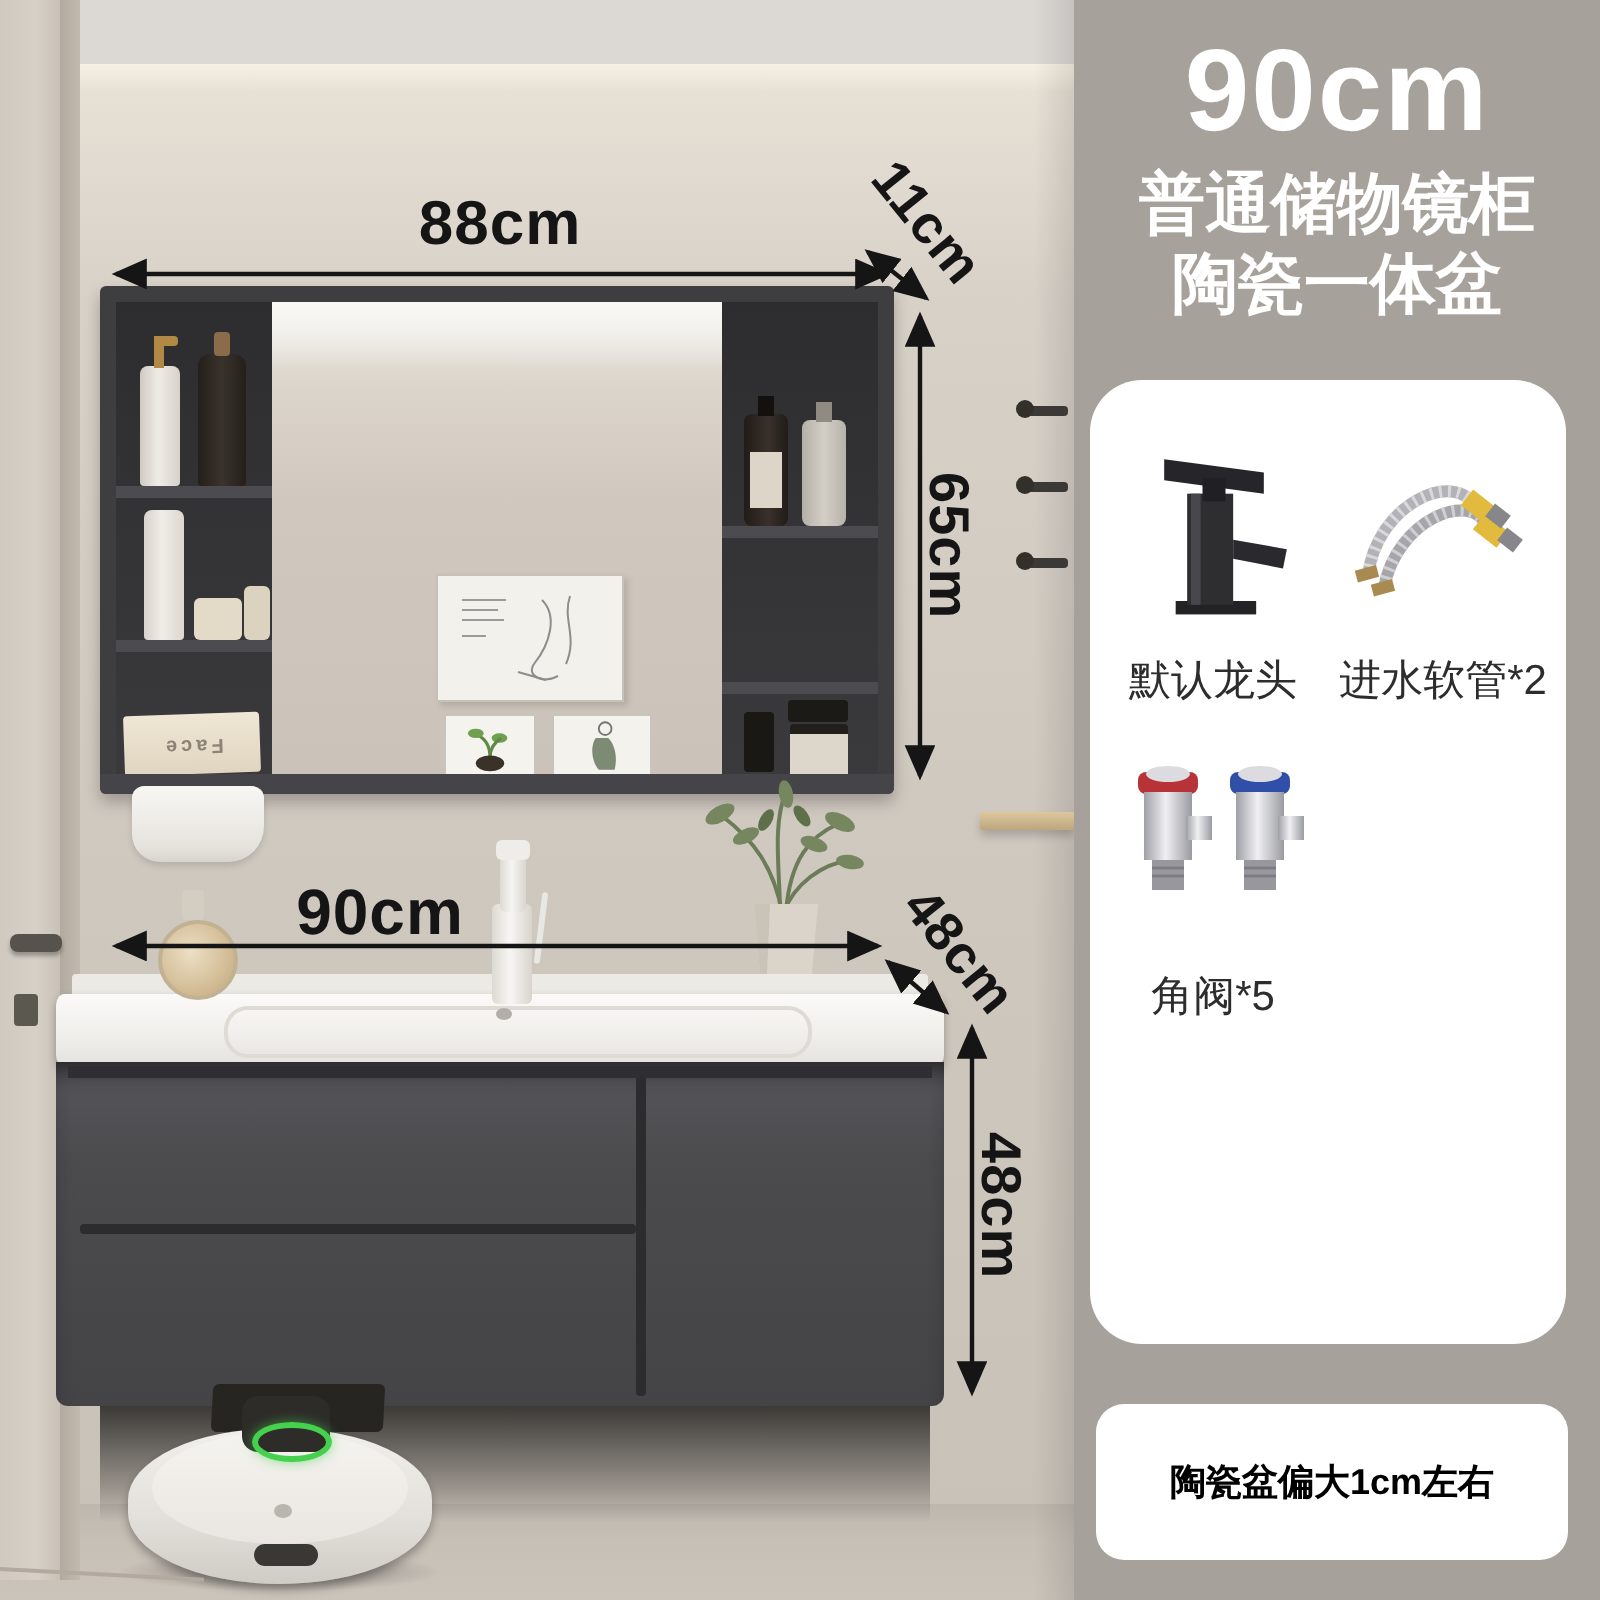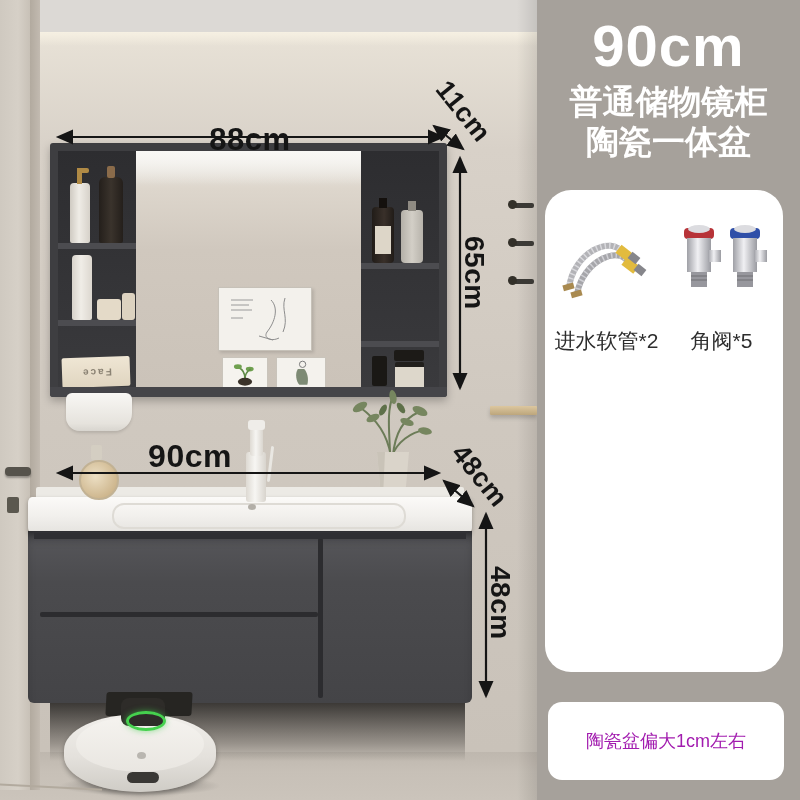--- a/index.html
+++ b/index.html
@@ -12,21 +12,21 @@
   
   .band{position:absolute;left:537px;top:0;width:263px;height:800px;background:#a6a19b;}
   .band-title{position:absolute;left:537px;width:263px;text-align:center;color:#ffffff;}
   .panel{position:absolute;left:545px;top:190px;width:238px;height:482px;background:#ffffff;border-radius:26px;}
   .grid{display:grid;grid-template-columns:1fr 1fr;padding:14px 4px 0 4px;}
   .cell{height:150px;display:flex;flex-direction:column;align-items:center;justify-content:flex-end;padding-bottom:8px;}
   .cell .ic{flex:1;display:flex;align-items:center;justify-content:center;}
   .cell .lbl{font-size:21px;color:#2d2d2d;font-weight:500;line-height:26px;}
   .note{position:absolute;left:548px;top:702px;width:236px;height:78px;background:#ffffff;border-radius:14px;
         display:flex;flex-direction:column;align-items:center;justify-content:center;gap:5px;}
-  .note div{font-size:18px;font-weight:400;color:#a21caf;line-height:1.15;white-space:nowrap;}
+  .note div{font-size:18px;font-weight:700;color:#000000;line-height:1.15;white-space:nowrap;}
   
   .shelf{position:absolute;background:#4c4c50;}
   .gap{position:absolute;background:#2c2c2f;border-radius:2px;}
   .hook-stem{position:absolute;width:20px;height:5px;background:#3b3935;border-radius:2px;}
   .hook-knob{position:absolute;width:9px;height:9px;background:#333029;border-radius:50%;}
 </style>
 </head>
 <body>
 
 <div class="stage">
@@ -183,35 +183,48 @@
     </defs>
     <g stroke="#151515" stroke-width="2.2">
       <line x1="58" y1="137" x2="443" y2="137" marker-start="url(#ah)" marker-end="url(#ah)"></line>
       <line x1="434" y1="126" x2="463" y2="149" marker-start="url(#ah)" marker-end="url(#ah)"></line>
       <line x1="460" y1="158" x2="460" y2="388" marker-start="url(#ah)" marker-end="url(#ah)"></line>
       <line x1="58" y1="473" x2="439" y2="473" marker-start="url(#ah)" marker-end="url(#ah)"></line>
       <line x1="444" y1="481" x2="473" y2="506" marker-start="url(#ah)" marker-end="url(#ah)"></line>
       <line x1="486" y1="514" x2="486" y2="696" marker-start="url(#ah)" marker-end="url(#ah)"></line>
     </g>
   </svg>
-  <div class="dim" style="left:190px;top:96px;width:120px;font-size:31px;margin-top:28px;">88cm</div>
+  <div class="dim" style="left:190px;top:96px;width:120px;font-size:31px;">88cm</div>
   <div class="dim" style="left:428px;top:98px;width:70px;font-size:27px;transform:rotate(51deg);">11cm</div>
   <div class="dim" style="left:438px;top:258px;width:72px;font-size:28px;transform:rotate(90deg);">65cm</div>
   <div class="dim" style="left:130px;top:440px;width:120px;font-size:32px;">90cm</div>
   <div class="dim" style="left:444px;top:462px;width:70px;font-size:27px;transform:rotate(51deg);">48cm</div>
   <div class="dim" style="left:464px;top:588px;width:72px;font-size:28px;transform:rotate(90deg);">48cm</div>
 
   <div class="band"></div>
   <div class="band-title" style="top:12px;font-size:58px;font-weight:700;letter-spacing:1px;">90cm</div>
   <div class="band-title" style="top:80px;font-size:33px;font-weight:600;">普通储物镜柜</div>
   <div class="band-title" style="top:120px;font-size:33px;font-weight:600;">陶瓷一体盆</div>
 
   <div class="panel">
     <div class="grid">
 
+      <div class="cell">
+        <div class="ic">
+          <svg width="92" height="96" viewBox="0 0 96 96">
+            <rect x="28" y="84" width="42" height="7" fill="#232325"></rect>
+            <rect x="34" y="28" width="24" height="58" fill="#2e2e31"></rect>
+            <rect x="36" y="28" width="5" height="58" fill="#47474c"></rect>
+            <polygon points="22,10 74,17 74,28 22,21" fill="#26262a"></polygon>
+            <rect x="42" y="20" width="12" height="12" fill="#202024"></rect>
+            <polygon points="58,52 86,57 84,67 58,62" fill="#2a2a2e"></polygon>
+          </svg>
+        </div>
+        <div class="lbl">默认龙头</div>
+      </div>
 
 
       <div class="cell">
         <div class="ic">
           <svg width="104" height="96" viewBox="0 0 104 96">
             <path d="M14,70 C18,34 58,16 68,36" stroke="#b3b3b7" stroke-width="6" fill="none"></path>
             <path d="M22,76 C28,42 66,26 74,46" stroke="#a6a6aa" stroke-width="6" fill="none"></path>
             <path d="M14,70 C18,34 58,16 68,36" stroke="#d9d9dd" stroke-width="6" fill="none" stroke-dasharray="1.5 3"></path>
             <path d="M22,76 C28,42 66,26 74,46" stroke="#cfcfd4" stroke-width="6" fill="none" stroke-dasharray="1.5 3"></path>
             <rect x="62" y="30" width="15" height="10" fill="#e2bb3e" transform="rotate(38 69 35)"></rect>

